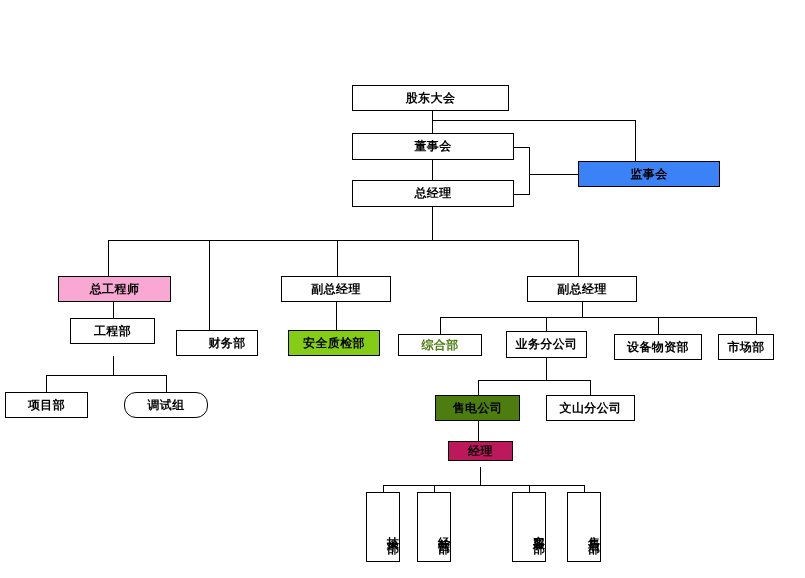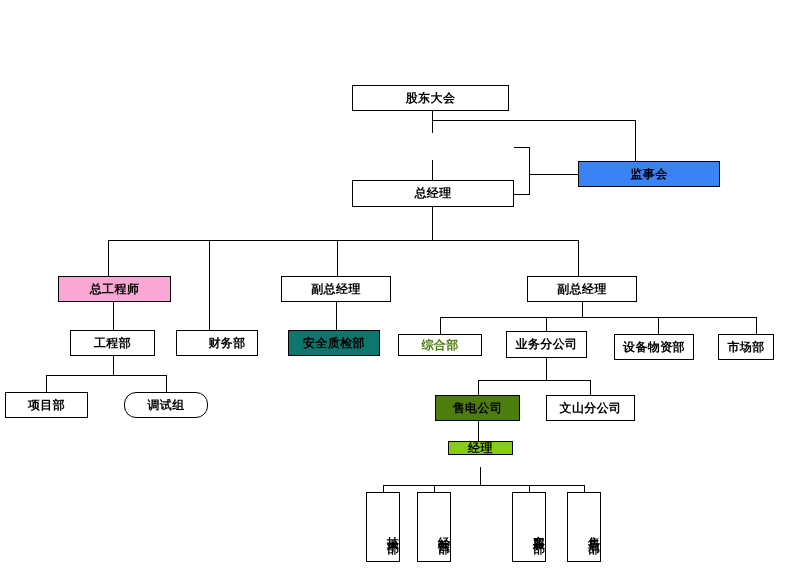--- a/index.html
+++ b/index.html
@@ -86,34 +86,35 @@
       <path d="M590,380 L590,395" fill="none" stroke="#000000" stroke-width="1" shape-rendering="crispEdges"></path>
       <path d="M478,421 L478,441" fill="none" stroke="#000000" stroke-width="1" shape-rendering="crispEdges"></path>
       <path d="M480,467 L480,485" fill="none" stroke="#000000" stroke-width="1" shape-rendering="crispEdges"></path>
       <path d="M383,485 L584,485" fill="none" stroke="#000000" stroke-width="1" shape-rendering="crispEdges"></path>
       <path d="M383,485 L383,492" fill="none" stroke="#000000" stroke-width="1" shape-rendering="crispEdges"></path>
       <path d="M434,485 L434,492" fill="none" stroke="#000000" stroke-width="1" shape-rendering="crispEdges"></path>
       <path d="M529,485 L529,492" fill="none" stroke="#000000" stroke-width="1" shape-rendering="crispEdges"></path>
       <path d="M584,485 L584,492" fill="none" stroke="#000000" stroke-width="1" shape-rendering="crispEdges"></path>
     </svg>
 <div class="node" style="left: 352px; top: 85px; width: 157px; height: 26px; border-color: rgb(0, 0, 0); background: rgb(255, 255, 255); color: rgb(0, 0, 0);">股东大会</div>
+    <div class="node" style="left: 352px; top: 133px; width: 162px; height: 27px; border-color: rgb(0, 0, 0); background: rgb(255, 255, 255); color: rgb(0, 0, 0);">董事会</div>
     <div class="node" style="left: 578px; top: 161px; width: 142px; height: 26px; border-color: rgb(0, 0, 0); background: #3b82f6; color: rgb(0, 0, 0);">监事会</div>
     <div class="node" style="left: 352px; top: 180px; width: 162px; height: 27px; border-color: rgb(0, 0, 0); background: rgb(255, 255, 255); color: rgb(0, 0, 0);">总经理</div>
     <div class="node" style="left: 58px; top: 276px; width: 113px; height: 26px; border-color: rgb(0, 0, 0); background: #f9a8d4; color: rgb(0, 0, 0);">总工程师</div>
     <div class="node" style="left: 281px; top: 276px; width: 110px; height: 26px; border-color: rgb(0, 0, 0); background: rgb(255, 255, 255); color: rgb(0, 0, 0);">副总经理</div>
     <div class="node" style="left: 527px; top: 276px; width: 110px; height: 26px; border-color: rgb(0, 0, 0); background: rgb(255, 255, 255); color: rgb(0, 0, 0);">副总经理</div>
-    <div class="node" style="left: 70px; top: 330px; width: 85px; height: 26px; border-color: rgb(0, 0, 0); background: rgb(255, 255, 255); color: rgb(0, 0, 0);">工程部</div>
+    <div class="node" style="left: 70px; top: 318px; width: 85px; height: 26px; border-color: rgb(0, 0, 0); background: rgb(255, 255, 255); color: rgb(0, 0, 0);">工程部</div>
     <div class="node" style="left: 176px; top: 330px; width: 82px; height: 26px; border-color: rgb(0, 0, 0); background: rgb(255, 255, 255); color: rgb(0, 0, 0); padding-left: 20px;">财务部</div>
-    <div class="node" style="left: 288px; top: 330px; width: 92px; height: 26px; border-color: rgb(0, 0, 0); background: #0f766e; color: rgb(0, 0, 0);">安全质检部</div>
+    <div class="node" style="left: 288px; top: 330px; width: 92px; height: 26px; border-color: rgb(0, 0, 0); background: #84cc16; color: rgb(0, 0, 0);">安全质检部</div>
     <div class="node" style="left: 398px; top: 334px; width: 84px; height: 22px; border-color: rgb(0, 0, 0); background: rgb(255, 255, 255); color: #4d7c0f;">综合部</div>
     <div class="node" style="left: 506px; top: 331px; width: 81px; height: 27px; border-color: rgb(0, 0, 0); background: rgb(255, 255, 255); color: rgb(0, 0, 0);">业务分公司</div>
-    <div class="node" style="left: 614px; top: 334px; width: 80px; height: 26px; border-color: rgb(0, 0, 0); background: rgb(255, 255, 255); color: rgb(0, 0, 0);">设备物资部</div>
+    <div class="node" style="left: 614px; top: 334px; width: 88px; height: 26px; border-color: rgb(0, 0, 0); background: rgb(255, 255, 255); color: rgb(0, 0, 0);">设备物资部</div>
     <div class="node" style="left: 718px; top: 334px; width: 56px; height: 26px; border-color: rgb(0, 0, 0); background: rgb(255, 255, 255); color: rgb(0, 0, 0);">市场部</div>
     <div class="node" style="left: 5px; top: 392px; width: 83px; height: 26px; border-color: rgb(0, 0, 0); background: rgb(255, 255, 255); color: rgb(0, 0, 0);">项目部</div>
     <div class="node" style="left: 124px; top: 392px; width: 84px; height: 26px; border-color: rgb(0, 0, 0); background: rgb(255, 255, 255); color: rgb(0, 0, 0); border-radius: 12px;">调试组</div>
     <div class="node" style="left: 435px; top: 395px; width: 85px; height: 26px; border-color: rgb(0, 0, 0); background: #4d7c0f; color: rgb(0, 0, 0);">售电公司</div>
     <div class="node" style="left: 546px; top: 395px; width: 89px; height: 26px; border-color: rgb(0, 0, 0); background: rgb(255, 255, 255); color: rgb(0, 0, 0);">文山分公司</div>
-    <div class="node" style="left: 448px; top: 441px; width: 65px; height: 14px; border-color: rgb(0, 0, 0); background: #84cc16; color: rgb(0, 0, 0);">经理</div>
+    <div class="node" style="left: 448px; top: 441px; width: 65px; height: 20px; border-color: rgb(0, 0, 0); background: #be185d; color: rgb(0, 0, 0);">经理</div>
     <div class="node vertical" style="left: 366px; top: 492px; width: 34px; height: 70px; border-color: rgb(0, 0, 0); background: rgb(255, 255, 255); color: rgb(0, 0, 0);">技术部</div>
     <div class="node vertical" style="left: 417px; top: 492px; width: 34px; height: 70px; border-color: rgb(0, 0, 0); background: rgb(255, 255, 255); color: rgb(0, 0, 0);">经营部</div>
     <div class="node vertical" style="left: 512px; top: 492px; width: 34px; height: 70px; border-color: rgb(0, 0, 0); background: rgb(255, 255, 255); color: rgb(0, 0, 0);">客服部</div>
     <div class="node vertical" style="left: 567px; top: 492px; width: 34px; height: 70px; border-color: rgb(0, 0, 0); background: rgb(255, 255, 255); color: rgb(0, 0, 0);">售后部</div>
   </div>
 
 </body></html>

